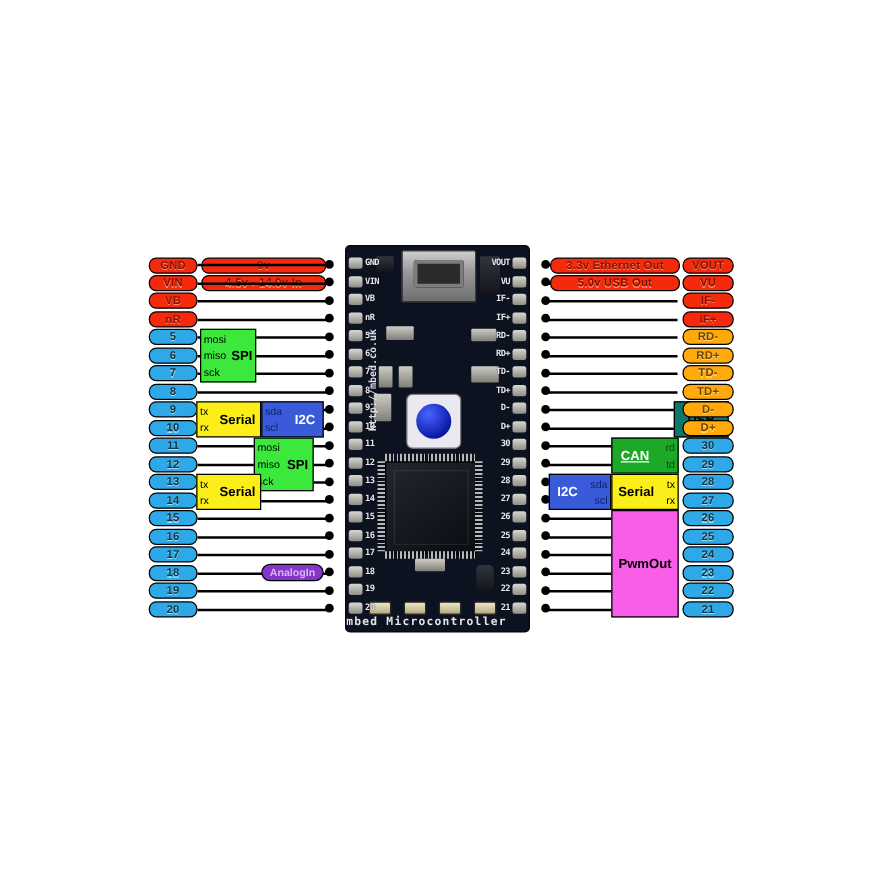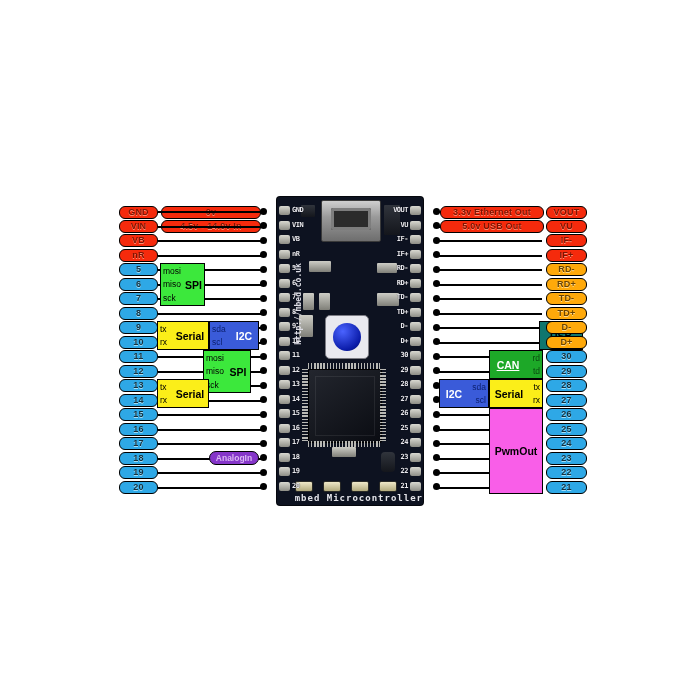--- a/index.html
+++ b/index.html
@@ -109,21 +109,21 @@
   .smd{position:absolute;background:linear-gradient(#cdcdc6,#7f7f78);border-radius:1px;}
   .smd.dk{background:linear-gradient(#30343c,#14161c);}
   .led{position:absolute;width:16px;height:9px;border-radius:2px;background:linear-gradient(#efe8c8,#b3ab7d);border:1px solid #2a2a26;}
   #boardurl{
     position:absolute;left:17px;top:148px;
     color:#dcdce4;font-family:"DejaVu Sans Mono",monospace;font-size:8px;
     font-weight:bold;letter-spacing:0px;white-space:nowrap;
     transform:rotate(-90deg);transform-origin:0 0;
   }
   #boardname{
-    position:absolute;left:0;right:0;bottom:2px;text-align:right;
+    position:absolute;left:0;right:0;bottom:2px;text-align:left;
     color:#e4e4ea;font-family:"DejaVu Sans Mono",monospace;
     font-size:9px;font-weight:bold;letter-spacing:1px;
   }
 </style>
 </head>
 <body>
 
 <div id="stage">
 
   <div class="pill red" style="left:119px;top:206px;width:39px;">GND</div>

